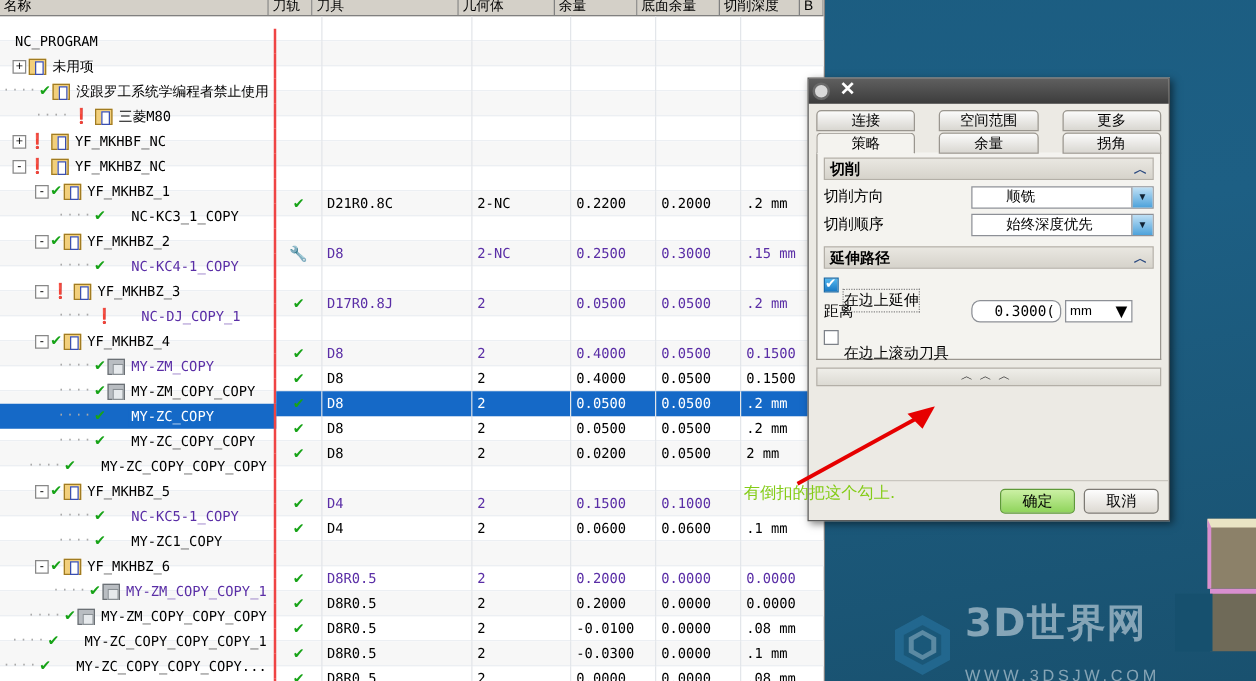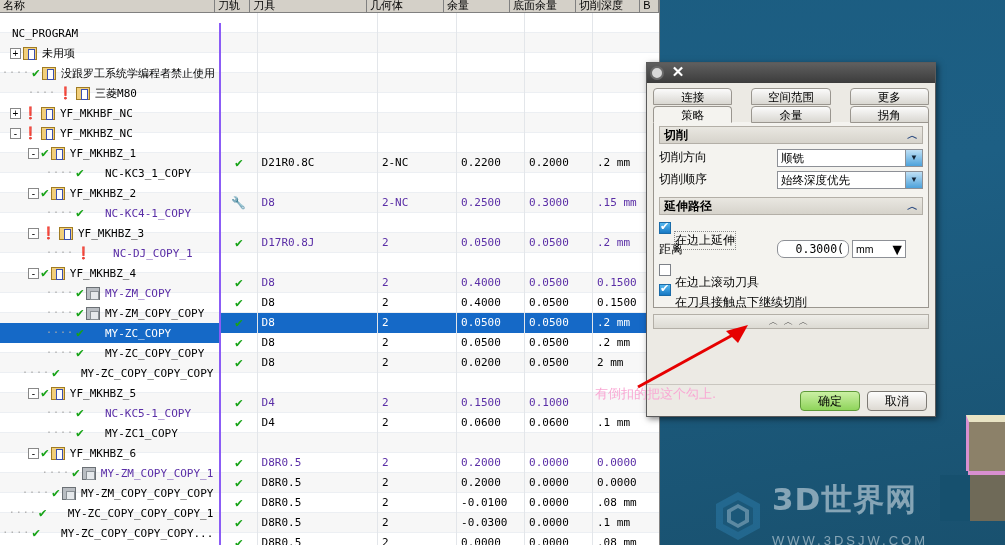--- a/index.html
+++ b/index.html
@@ -62,21 +62,21 @@
   .row.alt { background: #f7f7f7; }
   .row.sel .c-name > .lbl,
   .row.sel .cell { background: #1569c7; color: #ffffff; }
   .cell {
     height: 20px; line-height: 20px;
     border-right: 1px solid #e3e6ea;
     padding: 0 4px; overflow: hidden; white-space: nowrap;
     font-size: 11px;
   }
   .c-name  { width: 236px; display: flex; align-items: center;
-             border-right: 2px solid #8b5cf6; padding-left: 2px; margin-top: 21px; }
+             border-right: 2px solid #ef4444; padding-left: 2px; margin-top: 21px; }
   .c-path  { width: 38px; text-align: center; border-right: 1px solid #e3e6ea; }
   .c-tool  { width: 128px; }
   .c-geo   { width: 84px; }
   .c-stock { width: 72px; }
   .c-floor { width: 72px; }
   .c-depth { width: 70px; border-right: none; }
   .purple  { color: #5a2ea6; }
 
   
   .ind { display: inline-block; }
@@ -141,21 +141,21 @@
     display: flex; align-items: center; justify-content: space-between;
     background: linear-gradient(#e9e7e1,#d6d3cb);
     border: 1px solid #b3afa7; height: 18px; padding: 0 4px;
     font-size: 12px; font-weight: bold; margin-bottom: 4px;
   }
   .sect .chev { font-size: 11px; font-weight: bold; color: #2b4a80; }
   .frow { display: flex; align-items: center; height: 19px; margin-bottom: 3px; }
   .frow .lab { width: 118px; font-size: 12px; }
   .combo {
     flex: 1; display: flex; height: 18px;
-    border: 1px solid #8d9096; background: #fff;
+    border: 1px solid #8d9096; background: #fff; padding-left: 24px;
   }
   .combo .val { flex: 1; font-size: 11.5px; line-height: 16px; padding-left: 3px;
                 overflow: hidden; white-space: nowrap; }
   .combo .arw {
     width: 17px; background: linear-gradient(#bfe0f5,#4da2db);
     border-left: 1px solid #8d9096;
     color: #123; font-size: 8px; line-height: 16px; text-align: center;
   }
   .cbrow { display: flex; align-items: center; height: 18px; margin: 2px 0; }
   .cbox {
@@ -197,21 +197,21 @@
   .btn {
     width: 60px; height: 20px; border: 1px solid #7d7a74; border-radius: 4px;
     font-size: 12px; line-height: 18px; text-align: center;
     background: linear-gradient(#fdfdfd,#ddd9d2);
   }
   .btn.ok { background: linear-gradient(#cbf0a4,#8fd45b); border-color:#5e9a38; }
 
   
   #annot {
     position: absolute; left: 595px; top: 385px;
-    color: #f9a8d4; font-size: 13px;
+    color: #84cc16; font-size: 13px;
     font-family: "DejaVu Sans", sans-serif;
     white-space: nowrap;
   }
   #arrow { position: absolute; left: 630px; top: 325px; width: 120px; height: 70px; }
 
   
   #wm { position: absolute; left: 712px; top: 484px; display: flex; align-items: center;
         opacity: .55; }
   #wm .hexwrap { width: 52px; height: 52px; margin-right: 8px; position: relative; }
   #wm .txt { color: #dfe8ee; }
@@ -705,24 +705,20 @@
             <span class="val">mm</span>
             <span class="arw">▼</span>
           </span>
         </div>
 
         <div class="cbrow">
           <span class="cbox"></span>
           <span class="ctext">在边上滚动刀具</span>
         </div>
 
-        <div class="cbrow">
-          <span class="cbox on"></span>
-          <span class="ctext">在刀具接触点下继续切削</span>
-        </div>
 
       </div>
 
       <div class="expander">︿︿︿</div>
     </div>
 
     <div id="dlg-foot">
       <div class="btn ok">确定</div>
       <div class="btn">取消</div>
     </div>

